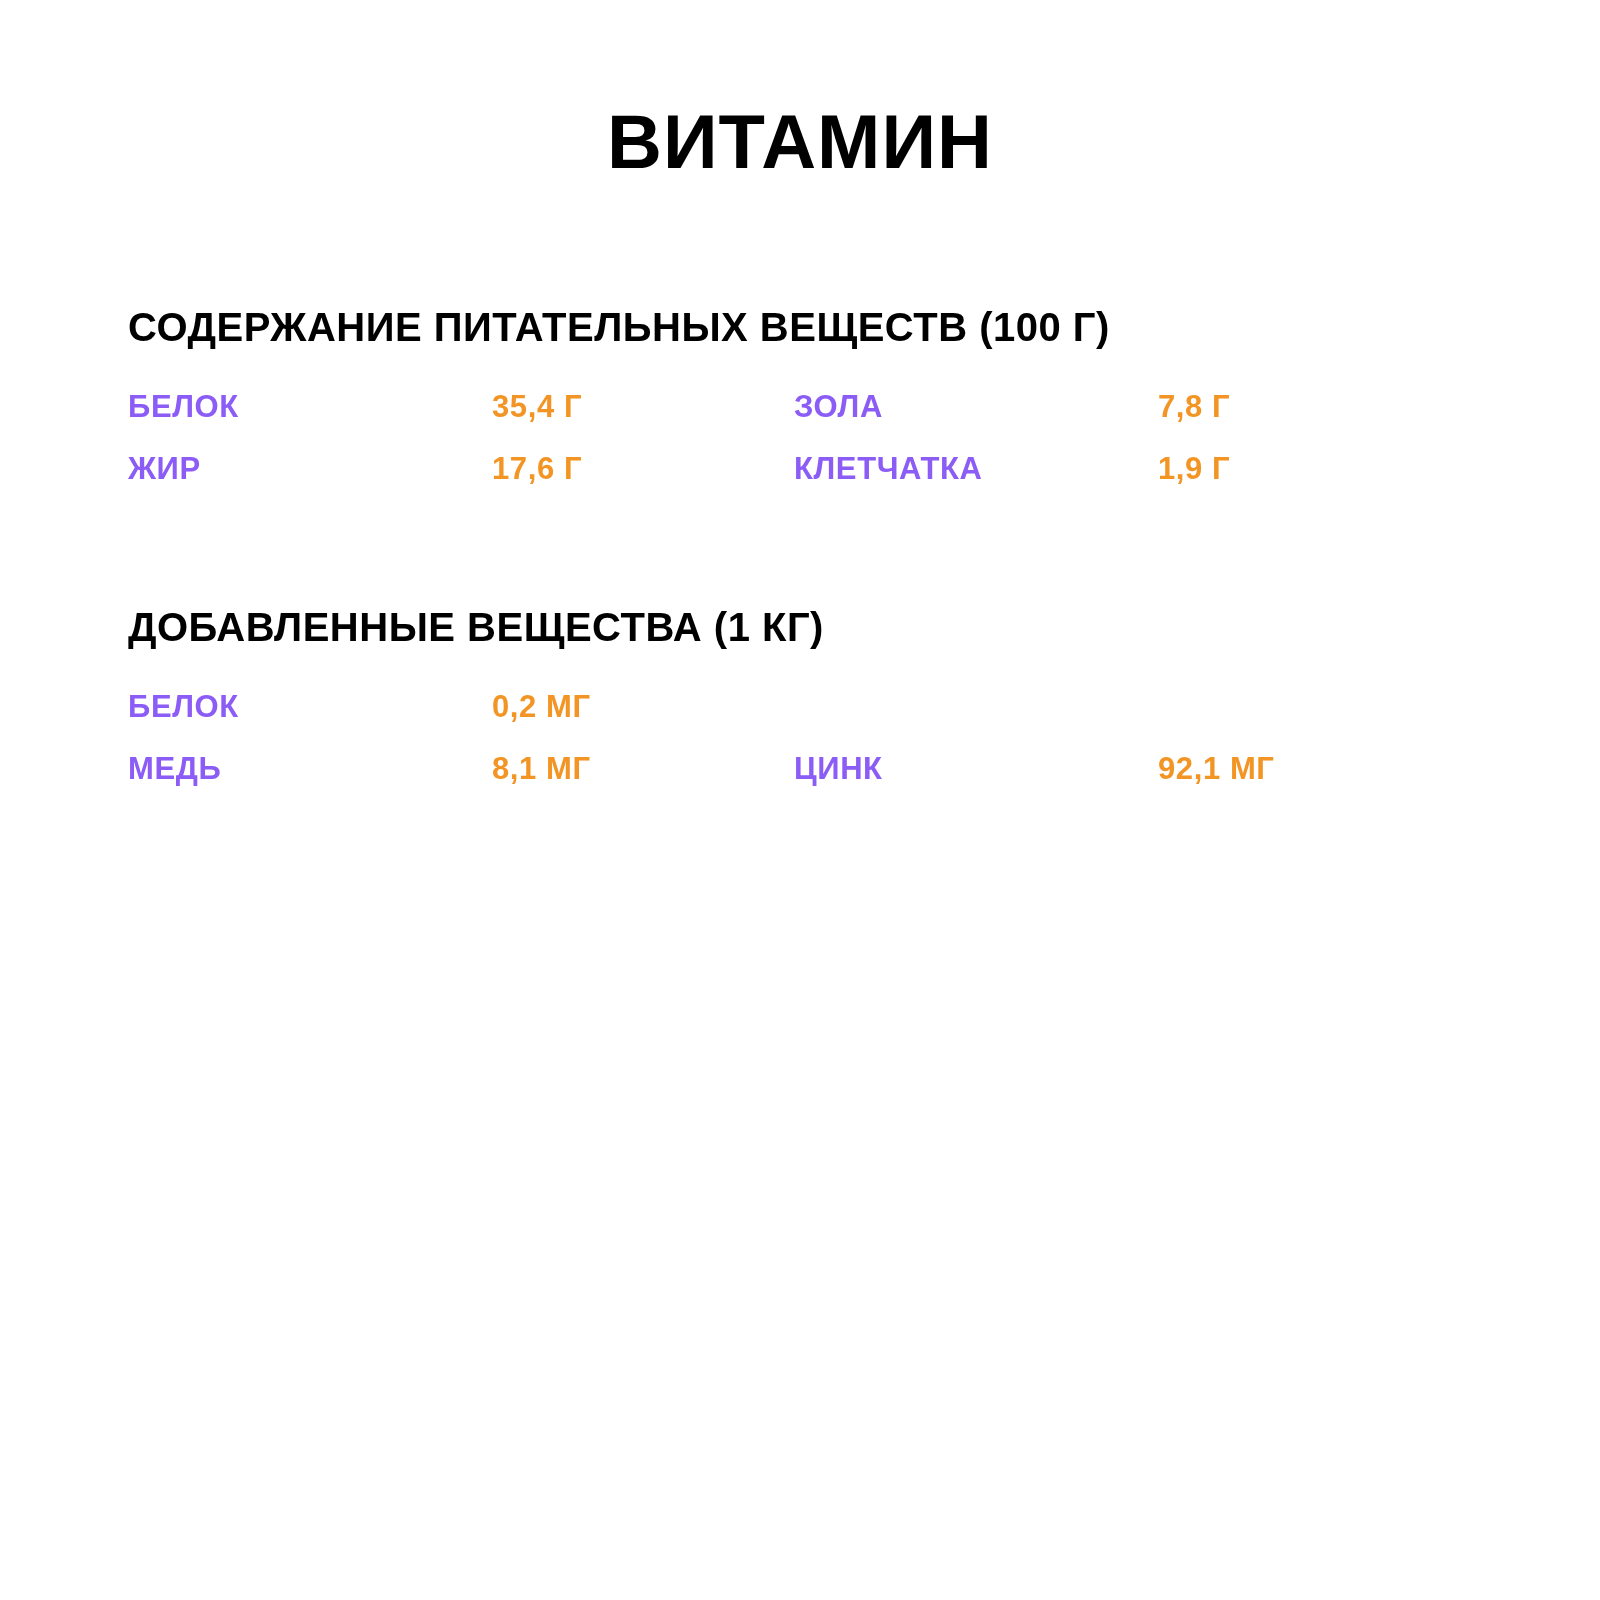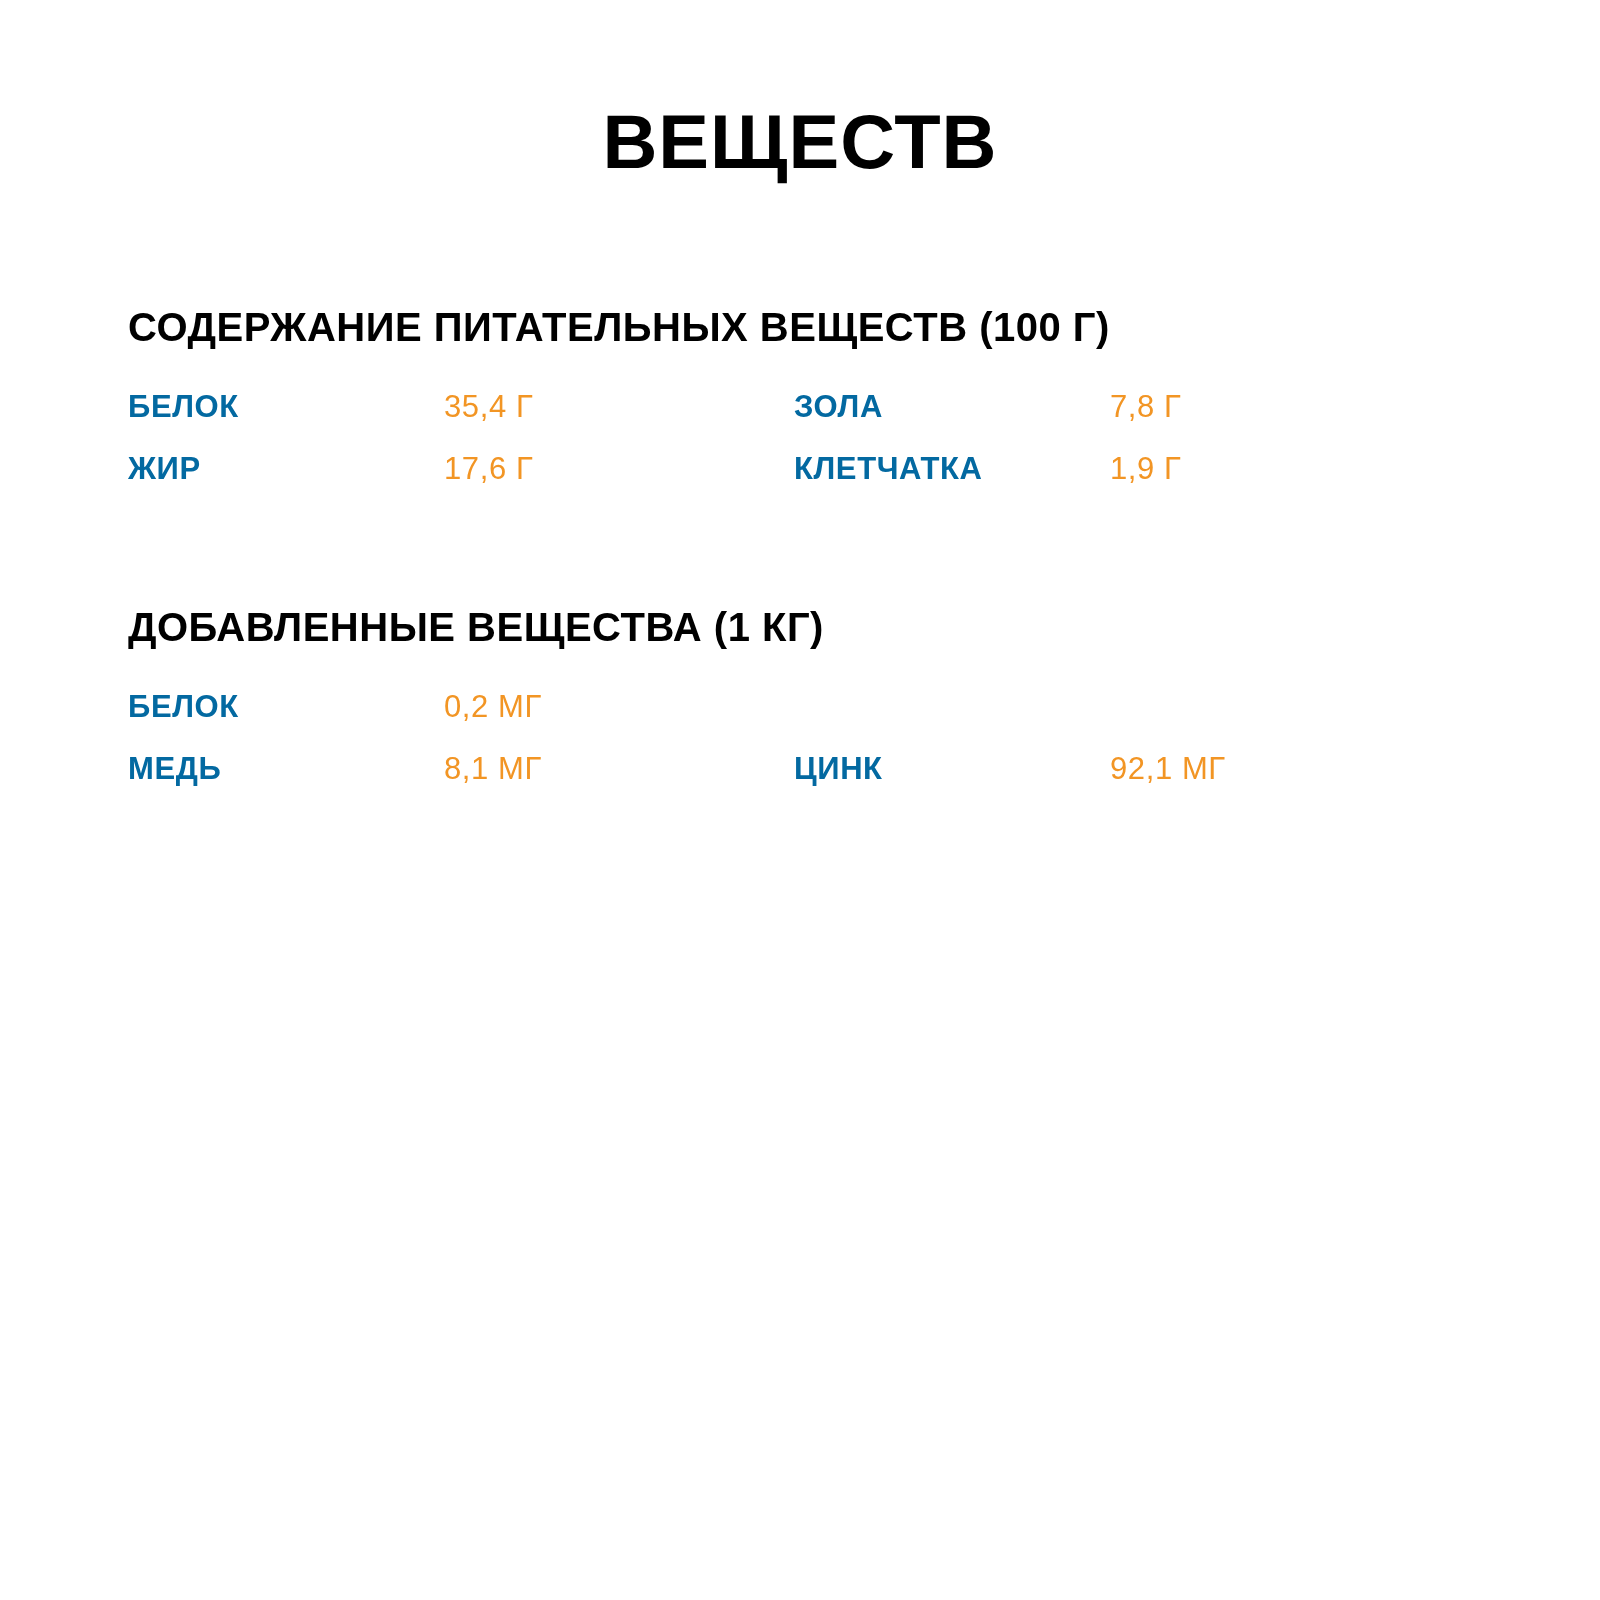--- a/index.html
+++ b/index.html
@@ -58,45 +58,46 @@
   .cell {
     display: flex;
     align-items: baseline;
   }
   .cell.left { width: 666px; }
 
   .nutrient-name {
     font-size: 31px;
     font-weight: 700;
     letter-spacing: 0.6px;
-    color: #0369a1;
+    color: #8b5cf6;
     white-space: nowrap;
   }
   .nutrient-value {
     font-size: 31px;
-    font-weight: 400;
+    font-weight: 700;
     letter-spacing: 0.6px;
     color: #f29524;
     white-space: nowrap;
+    margin-left: 48px;
   }
 
   
   .g1 .nutrient-name { width: 316px; }
   .g1 .cell.right .nutrient-name { width: 316px; }
 
   
   .g2 .cell.left .nutrient-name { width: 316px; }
   .g2 .cell.right .nutrient-name { width: 316px; }
 </style>
 </head>
 <body>
 
 <div class="page">
 
-  <h1 class="main-title">ВЕЩЕСТВ</h1>
+  <h1 class="main-title">ВИТАМИН</h1>
 
   <div class="section section-1">
     <h2 class="section-title">СОДЕРЖАНИЕ ПИТАТЕЛЬНЫХ ВЕЩЕСТВ (100 Г)</h2>
 
     <div class="rows g1">
 
       <div class="row">
         <div class="cell left">
           <span class="nutrient-name">БЕЛОК</span>
           <span class="nutrient-value">35,4 Г</span>

